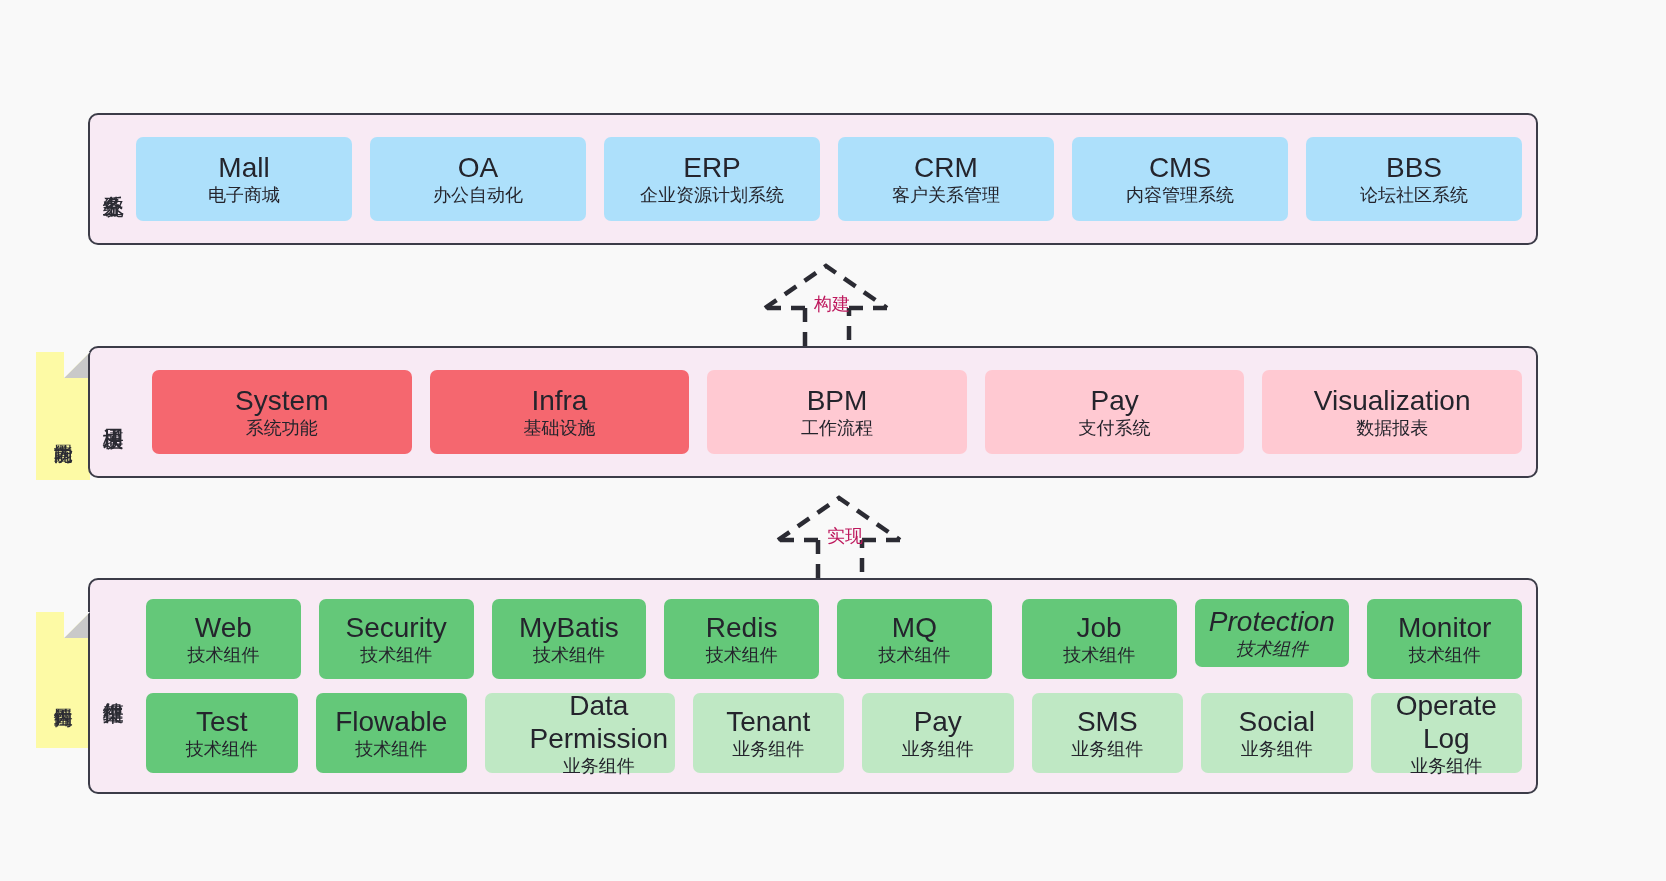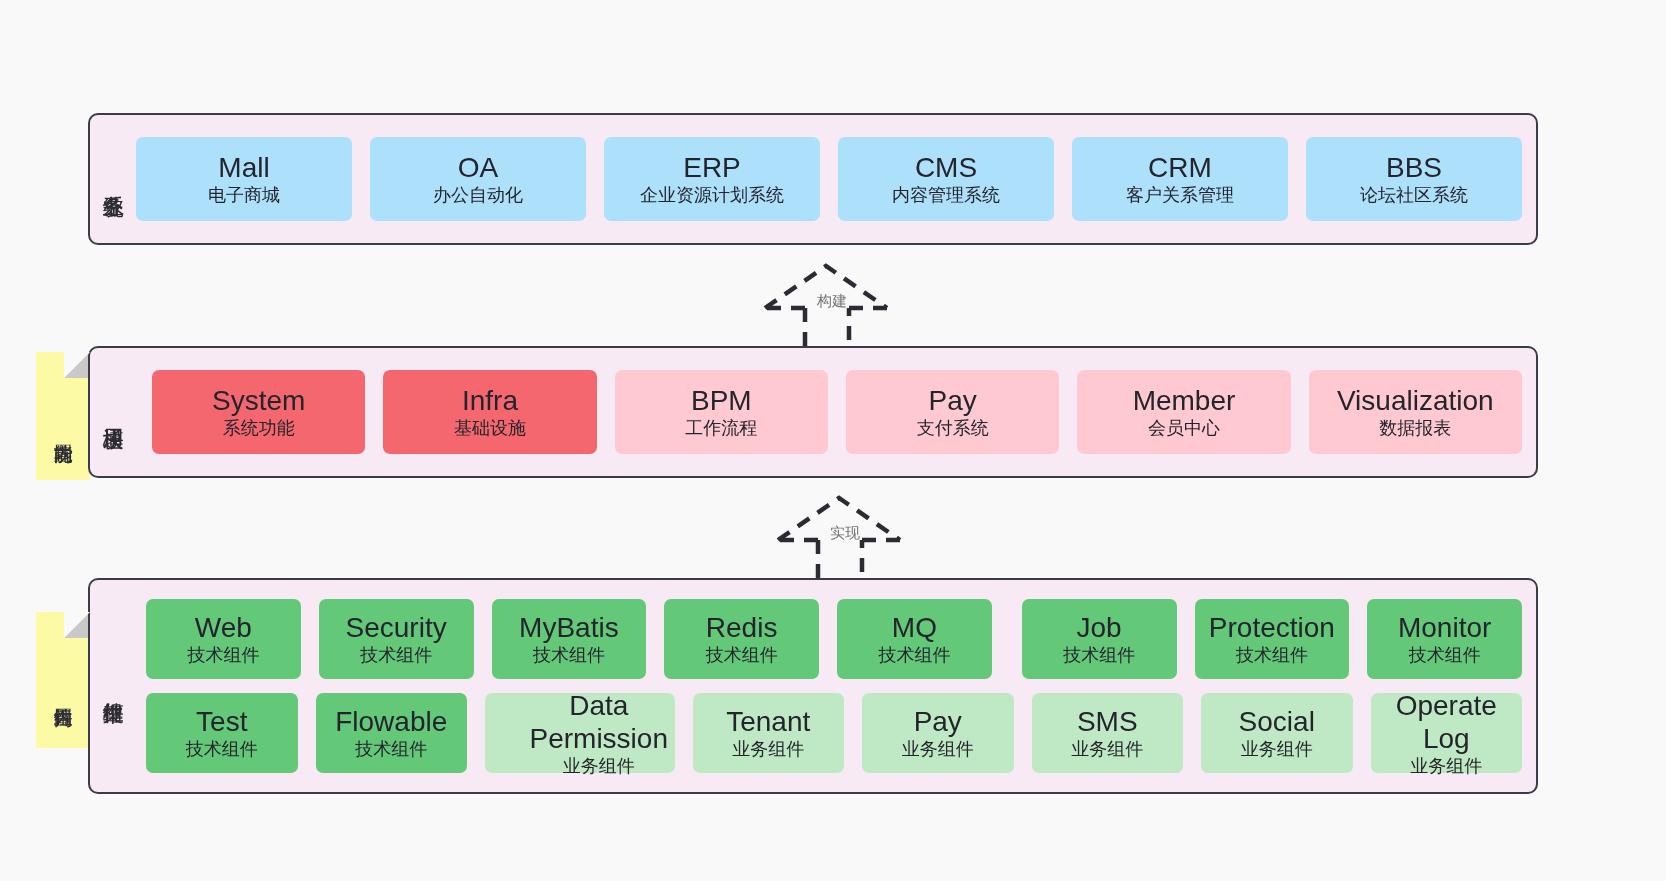--- a/index.html
+++ b/index.html
@@ -127,22 +127,22 @@
     position: absolute;
     width: 150px;
     height: 94px;
   }
   .gen-arrow svg { display: block; }
   .gen-arrow .lbl {
     position: absolute;
     left: 50%;
     transform: translateX(-50%);
     top: 34px;
-    font-size: 15px;
-    color: #737373;
+    font-size: 18px;
+    color: #be185d;
     background: transparent;
     white-space: nowrap;
     user-select: none;
   }
 </style>
 </head>
 <body>
 
 <div id="canvas">
 
@@ -156,26 +156,26 @@
           </div>
           <div class="box blue" style="height: 84px;">
             <div class="en">OA</div>
             <div class="cn">办公自动化</div>
           </div>
           <div class="box blue" style="height: 84px;">
             <div class="en">ERP</div>
             <div class="cn">企业资源计划系统</div>
           </div>
           <div class="box blue" style="height: 84px;">
+            <div class="en">CRM</div>
+            <div class="cn">客户关系管理</div>
+          </div>
+          <div class="box blue" style="height: 84px;">
             <div class="en">CMS</div>
             <div class="cn">内容管理系统</div>
-          </div>
-          <div class="box blue" style="height: 84px;">
-            <div class="en">CRM</div>
-            <div class="cn">客户关系管理</div>
           </div>
           <div class="box blue" style="height: 84px;">
             <div class="en">BBS</div>
             <div class="cn">论坛社区系统</div>
           </div>
         </div>
     </div>
   </div>
 
   <div class="gen-arrow" style="left:757px; top:258px;">
@@ -205,24 +205,20 @@
           </div>
           <div class="box pink" style="height: 84px;">
             <div class="en">BPM</div>
             <div class="cn">工作流程</div>
           </div>
           <div class="box pink" style="height: 84px;">
             <div class="en">Pay</div>
             <div class="cn">支付系统</div>
           </div>
           <div class="box pink" style="height: 84px;">
-            <div class="en">Member</div>
-            <div class="cn">会员中心</div>
-          </div>
-          <div class="box pink" style="height: 84px;">
             <div class="en">Visualization</div>
             <div class="cn">数据报表</div>
           </div>
         </div>
     </div>
   </div>
 
   <div class="gen-arrow" style="left:770px; top:490px;">
     <svg width="150" height="94" viewBox="0 0 150 94">
       <path d="M 8 50 L 69 8 L 130 50" fill="none" stroke="#2b2b33" stroke-width="4.5" stroke-dasharray="14 10" stroke-linecap="butt"></path>
@@ -257,21 +253,21 @@
             <div class="cn">技术组件</div>
           </div>
           <div class="box green" style="height: 80px;">
             <div class="en">MQ</div>
             <div class="cn">技术组件</div>
           </div>
           <div class="box green" style="height: 80px; margin-left: 12px;">
             <div class="en">Job</div>
             <div class="cn">技术组件</div>
           </div>
-          <div class="box green" style="height: 80px;">
+          <div class="box green" style="height: 68px; font-style: italic;">
             <div class="en">Protection</div>
             <div class="cn">技术组件</div>
           </div>
           <div class="box green" style="height: 80px;">
             <div class="en">Monitor</div>
             <div class="cn">技术组件</div>
           </div>
         </div>
       <div class="row" id="row-fw-2">
           <div class="box green" style="height: 80px;">

